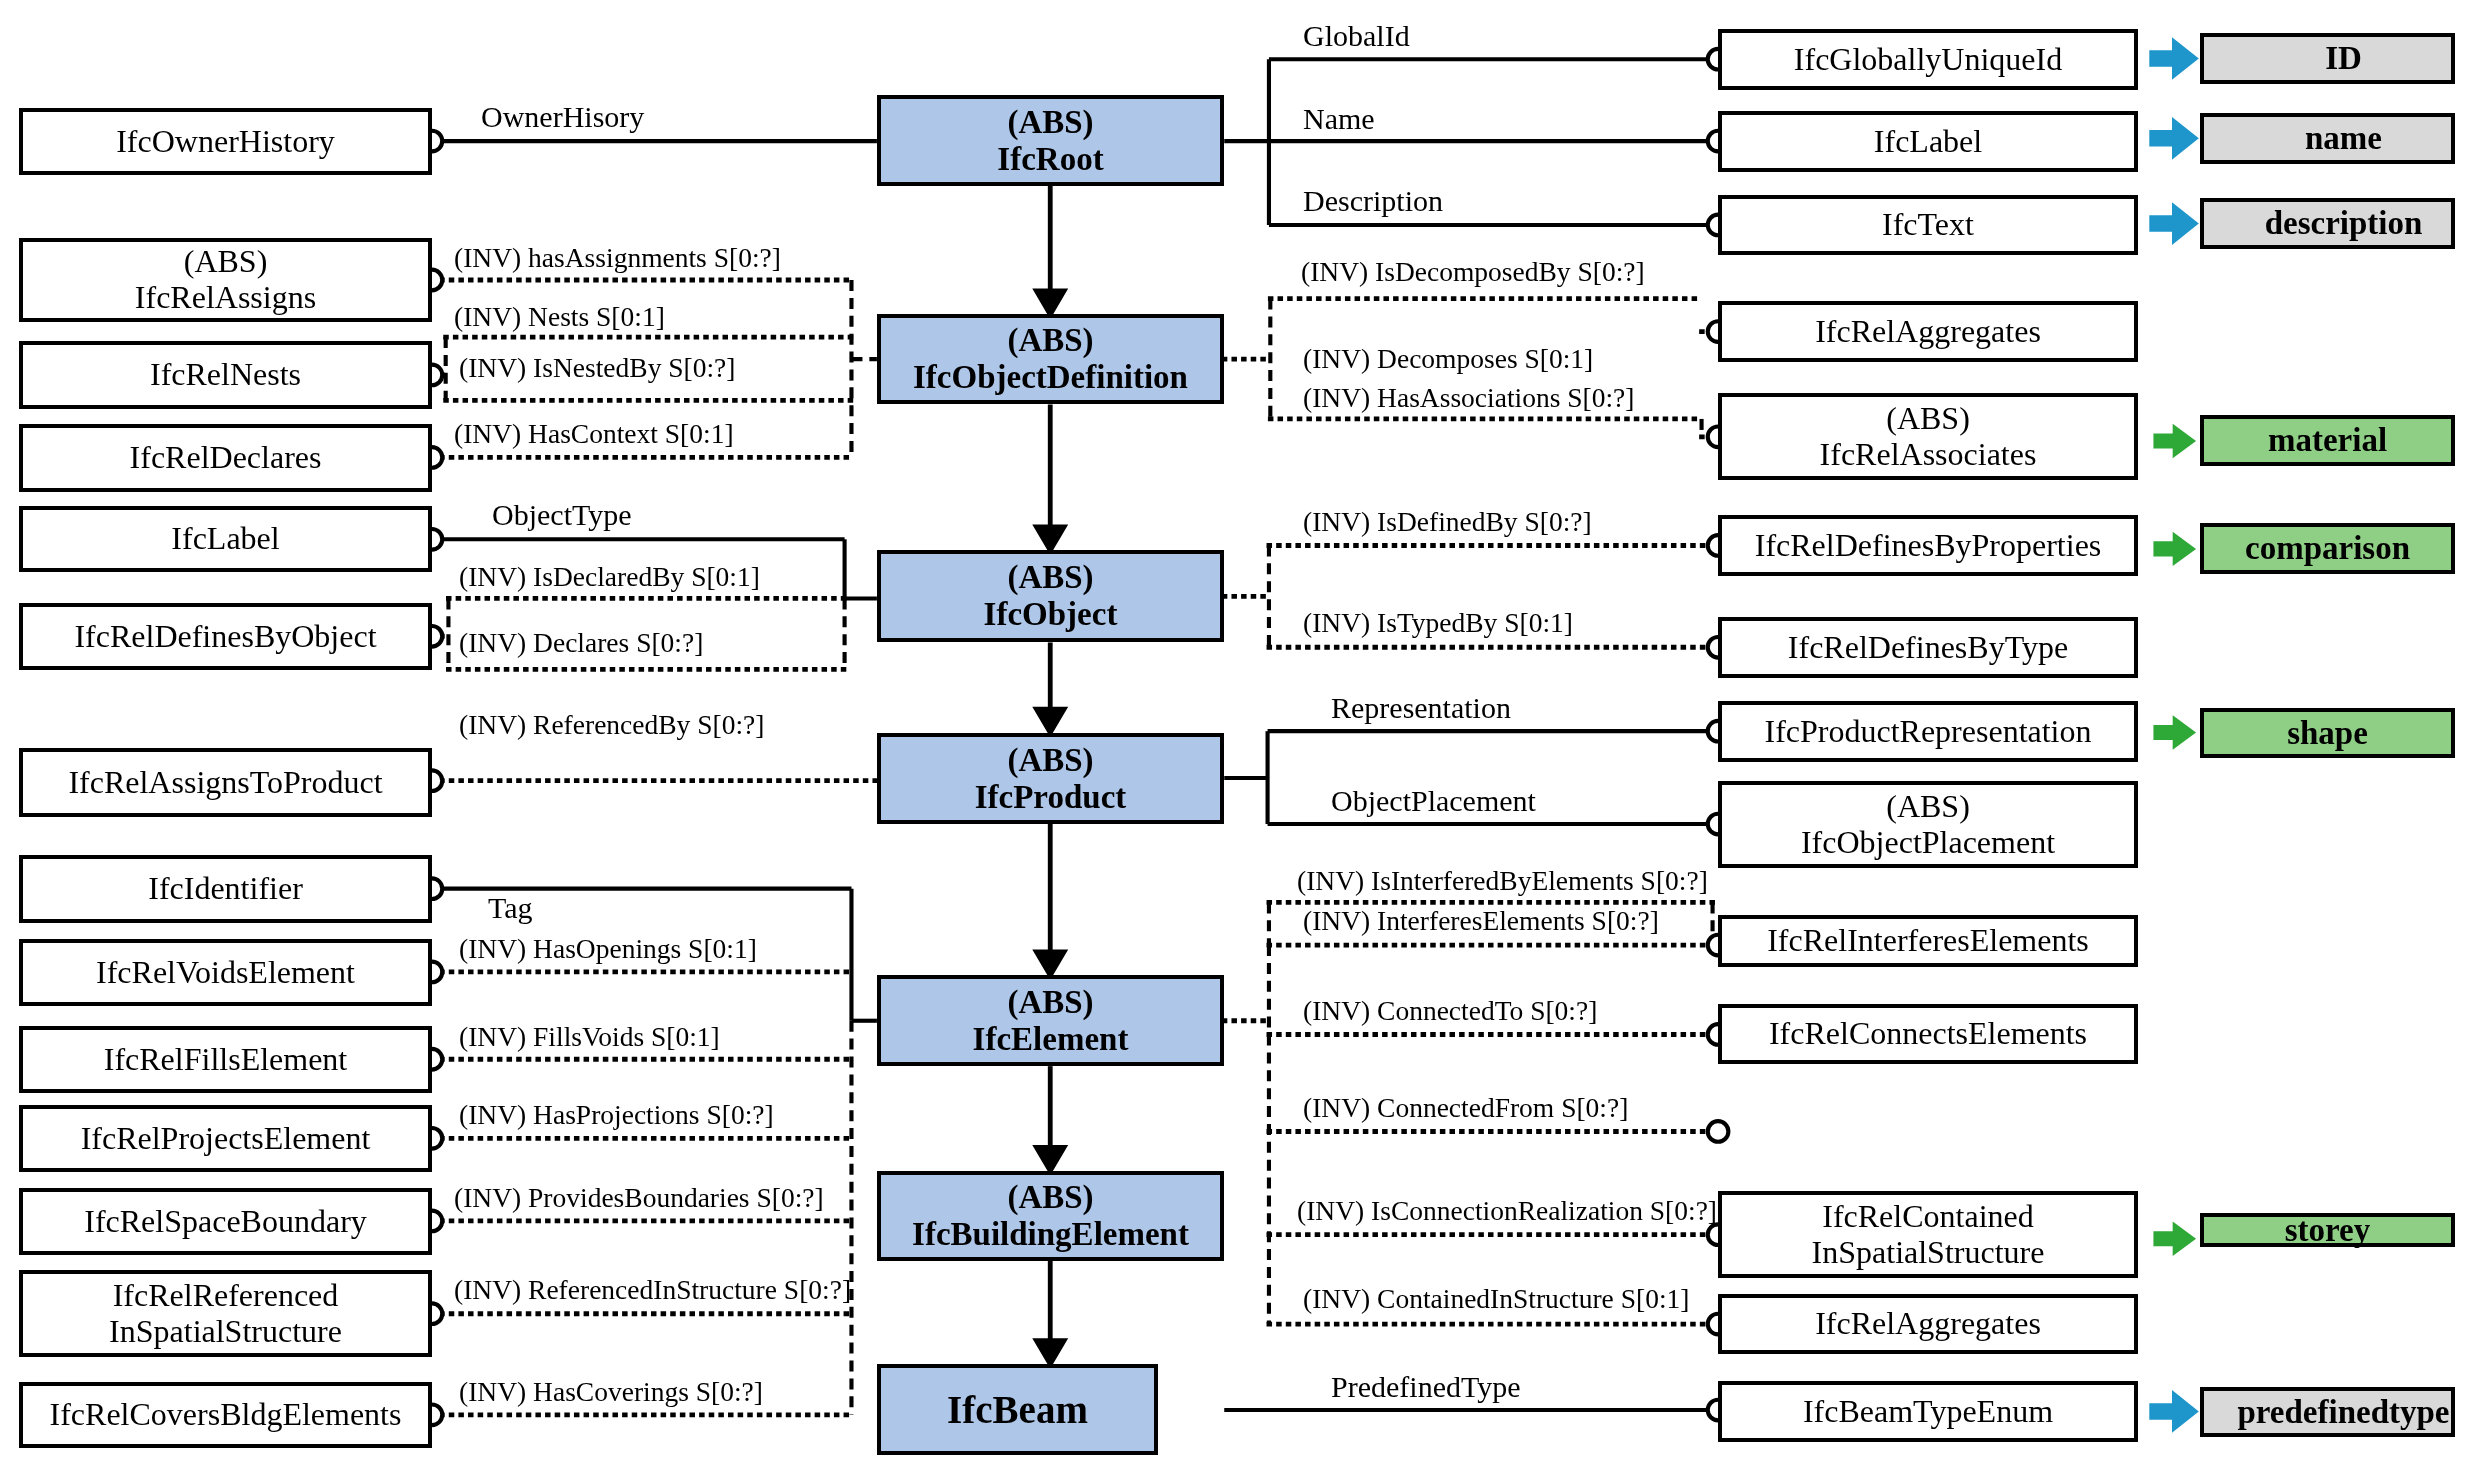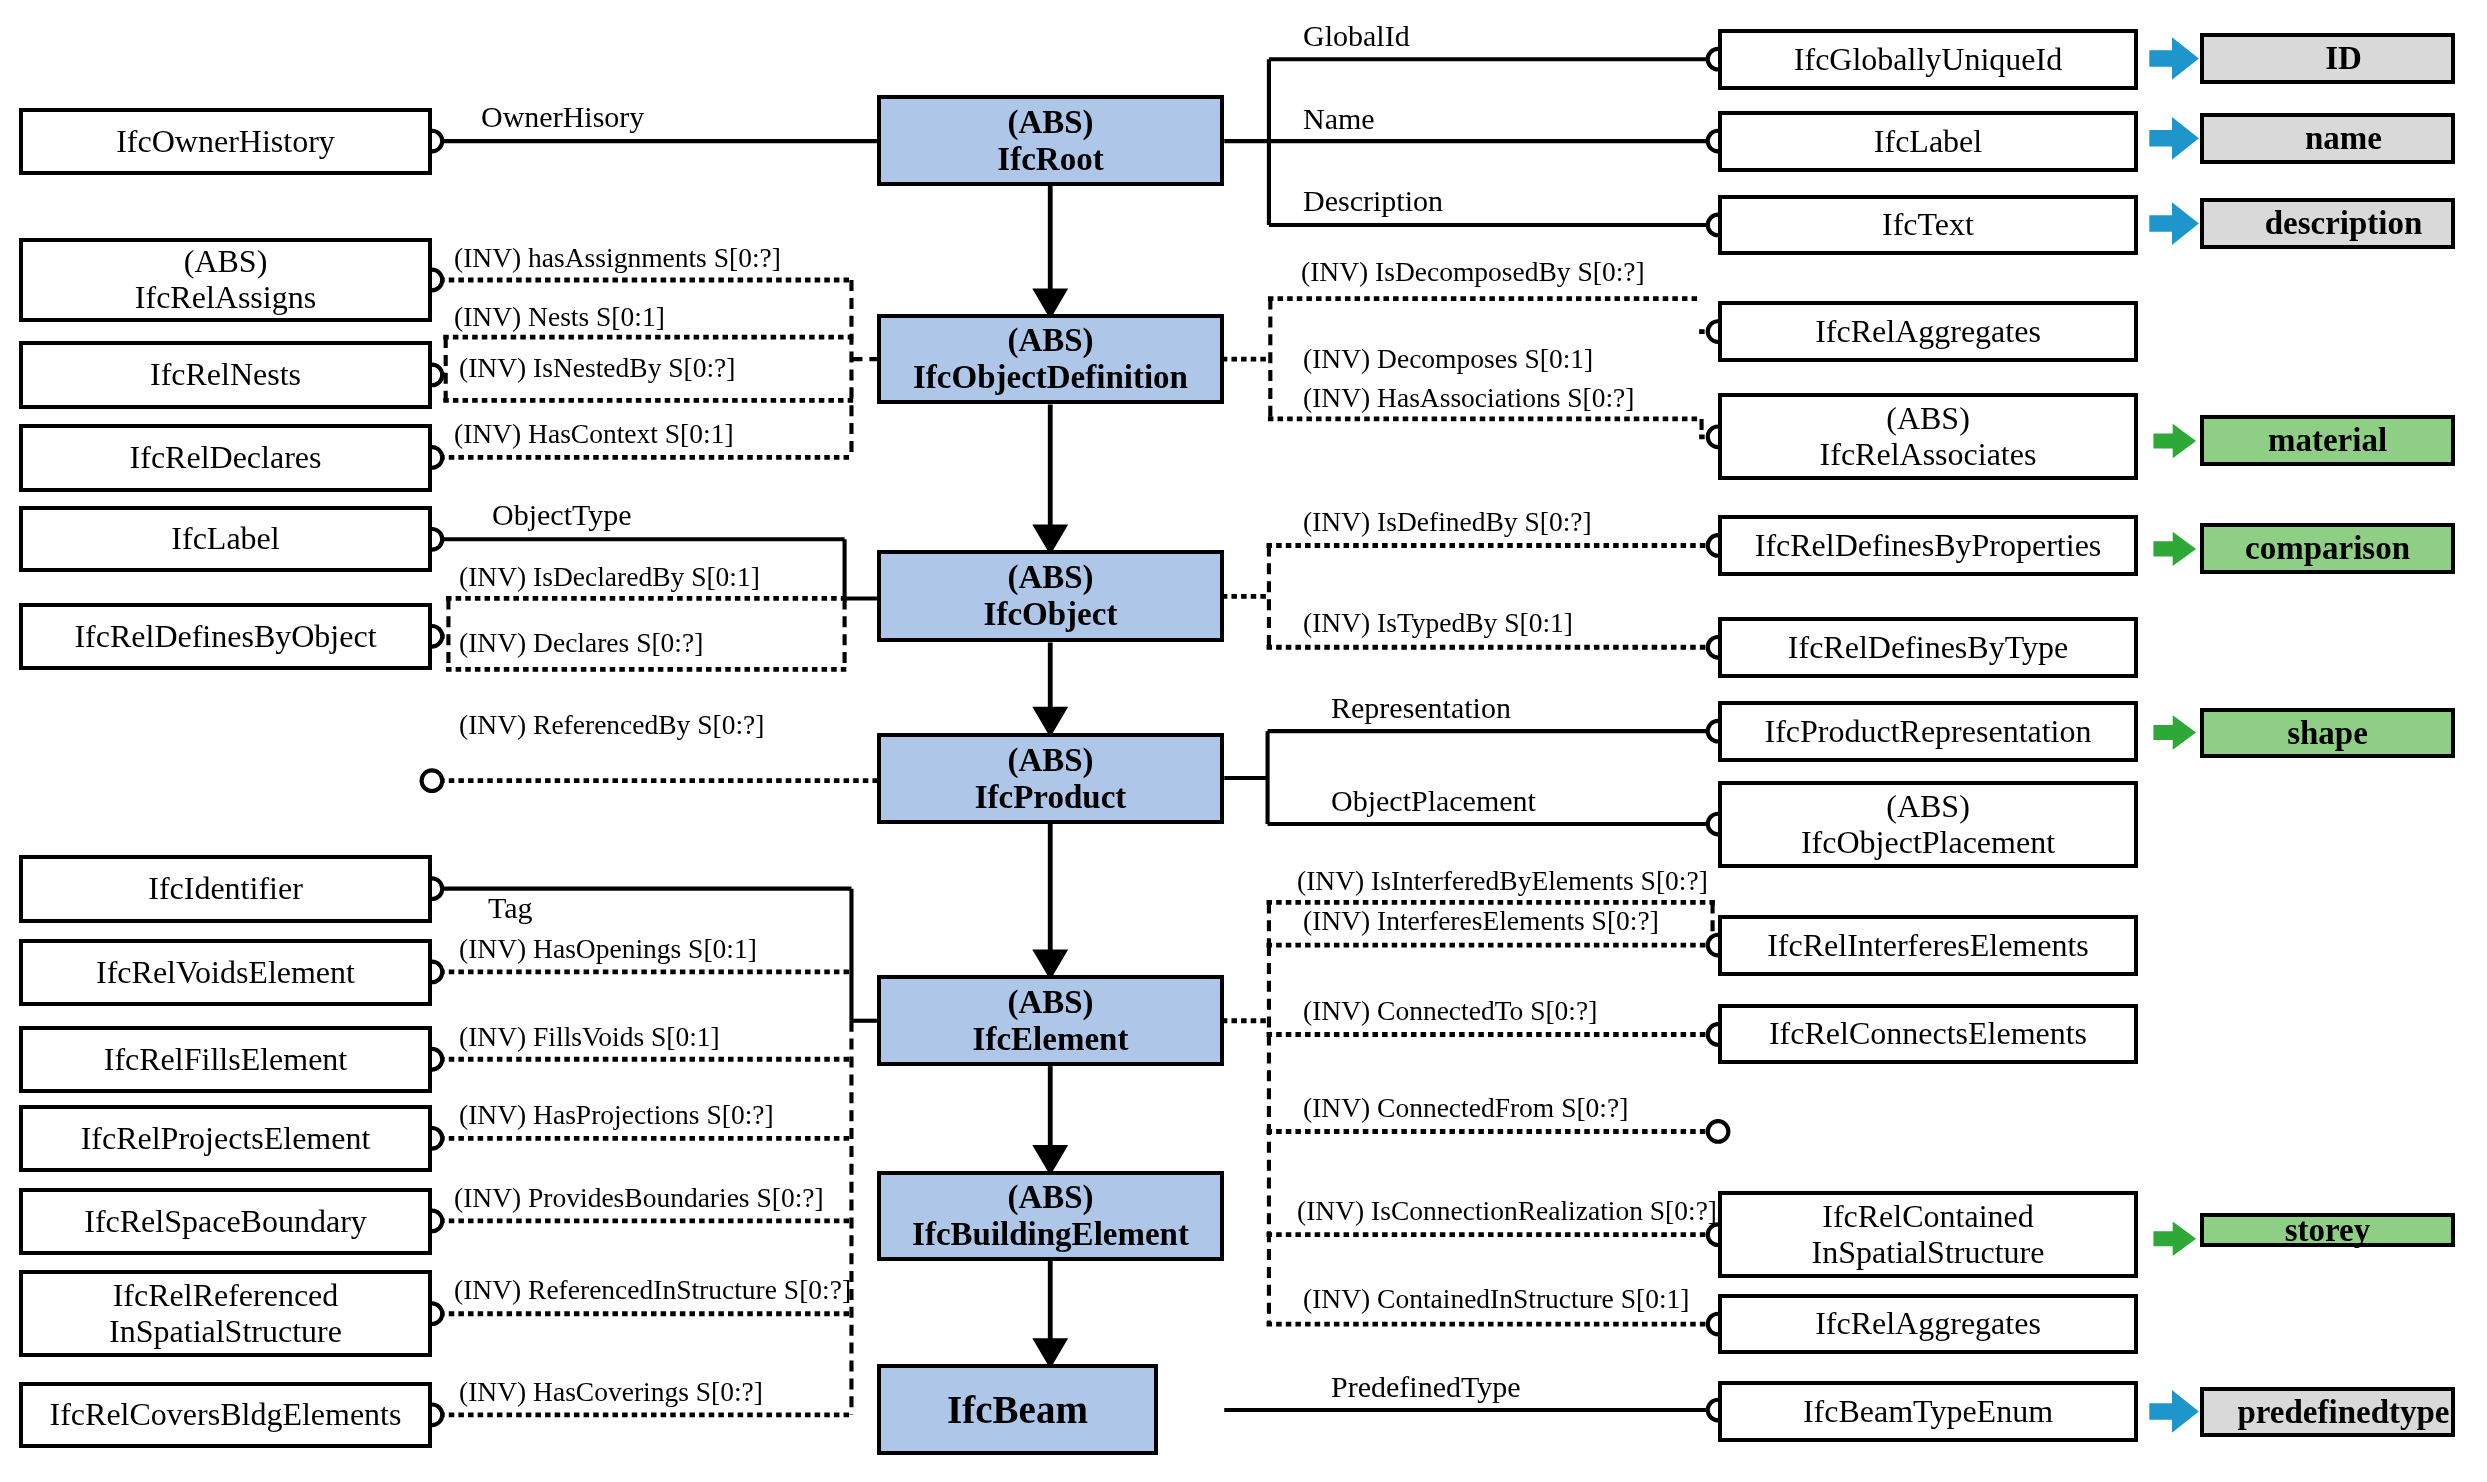--- a/index.html
+++ b/index.html
@@ -151,20 +151,21 @@
     </g>
   </svg>
 
   <div class="box" style="left:19px;top:108px;width:413px;height:67px">IfcOwnerHistory</div>
   <div class="box" style="left:19px;top:238px;width:413px;height:84px">(ABS)
 IfcRelAssigns</div>
   <div class="box" style="left:19px;top:341px;width:413px;height:68px">IfcRelNests</div>
   <div class="box" style="left:19px;top:424px;width:413px;height:68px">IfcRelDeclares</div>
   <div class="box" style="left:19px;top:506px;width:413px;height:66px">IfcLabel</div>
   <div class="box" style="left:19px;top:603px;width:413px;height:67px">IfcRelDefinesByObject</div>
+  <div class="box" style="left:19px;top:748px;width:413px;height:69px">IfcRelAssignsToProduct</div>
   <div class="box" style="left:19px;top:855px;width:413px;height:68px">IfcIdentifier</div>
   <div class="box" style="left:19px;top:939px;width:413px;height:67px">IfcRelVoidsElement</div>
   <div class="box" style="left:19px;top:1026px;width:413px;height:67px">IfcRelFillsElement</div>
   <div class="box" style="left:19px;top:1105px;width:413px;height:67px">IfcRelProjectsElement</div>
   <div class="box" style="left:19px;top:1188px;width:413px;height:67px">IfcRelSpaceBoundary</div>
   <div class="box" style="left:19px;top:1270px;width:413px;height:87px">IfcRelReferenced
 InSpatialStructure</div>
   <div class="box" style="left:19px;top:1382px;width:413px;height:66px">IfcRelCoversBldgElements</div>
 
   <div class="box entity" style="left:877px;top:95px;width:347px;height:91px">(ABS)
@@ -185,21 +186,21 @@
   <div class="box" style="left:1718px;top:111px;width:420px;height:61px">IfcLabel</div>
   <div class="box" style="left:1718px;top:195px;width:420px;height:60px">IfcText</div>
   <div class="box" style="left:1718px;top:301px;width:420px;height:61px">IfcRelAggregates</div>
   <div class="box" style="left:1718px;top:393px;width:420px;height:87px">(ABS)
 IfcRelAssociates</div>
   <div class="box" style="left:1718px;top:515px;width:420px;height:61px">IfcRelDefinesByProperties</div>
   <div class="box" style="left:1718px;top:617px;width:420px;height:61px">IfcRelDefinesByType</div>
   <div class="box" style="left:1718px;top:701px;width:420px;height:61px">IfcProductRepresentation</div>
   <div class="box" style="left:1718px;top:781px;width:420px;height:87px">(ABS)
 IfcObjectPlacement</div>
-  <div class="box" style="left:1718px;top:915px;width:420px;height:61px">IfcRelInterferesElements</div>
+  <div class="box" style="left:1718px;top:915px;width:420px;height:52px">IfcRelInterferesElements</div>
   <div class="box" style="left:1718px;top:1004px;width:420px;height:60px">IfcRelConnectsElements</div>
   <div class="box" style="left:1718px;top:1191px;width:420px;height:87px">IfcRelContained
 InSpatialStructure</div>
   <div class="box" style="left:1718px;top:1294px;width:420px;height:60px">IfcRelAggregates</div>
   <div class="box" style="left:1718px;top:1381px;width:420px;height:61px">IfcBeamTypeEnum</div>
 
   <div class="tag gray" style="left:2200px;top:33px;width:255px;height:51px">ID</div>
   <div class="tag gray" style="left:2200px;top:113px;width:255px;height:51px">name</div>
   <div class="tag gray" style="left:2200px;top:198px;width:255px;height:51px">description</div>
   <div class="tag green" style="left:2200px;top:415px;width:255px;height:51px">material</div>

